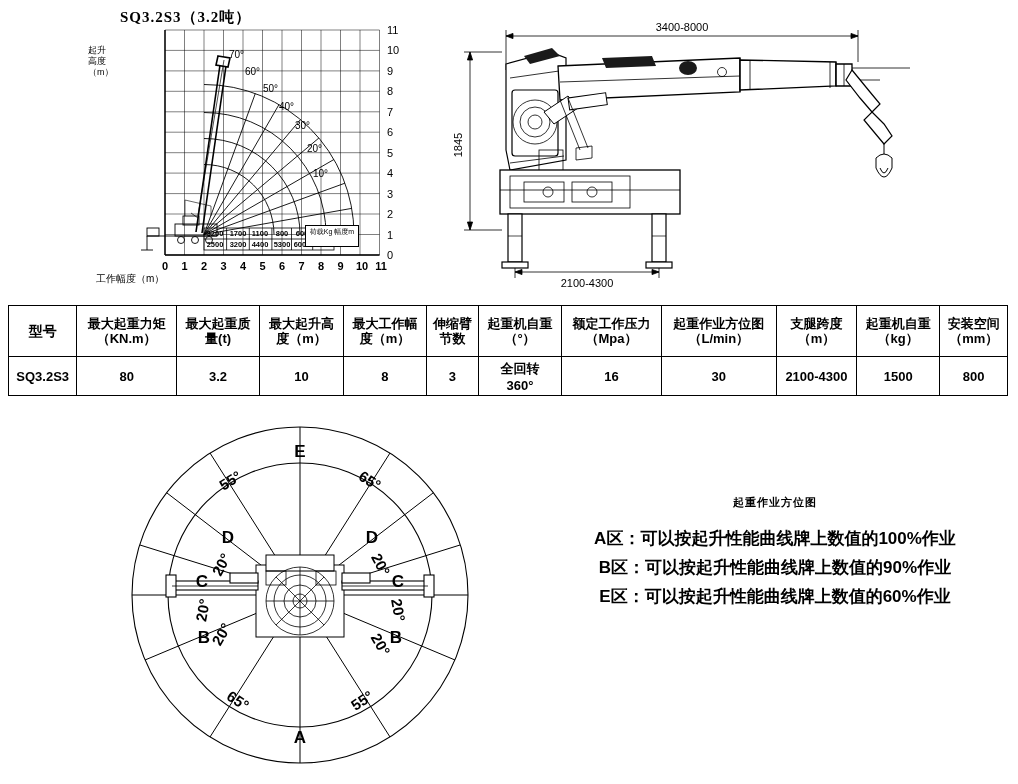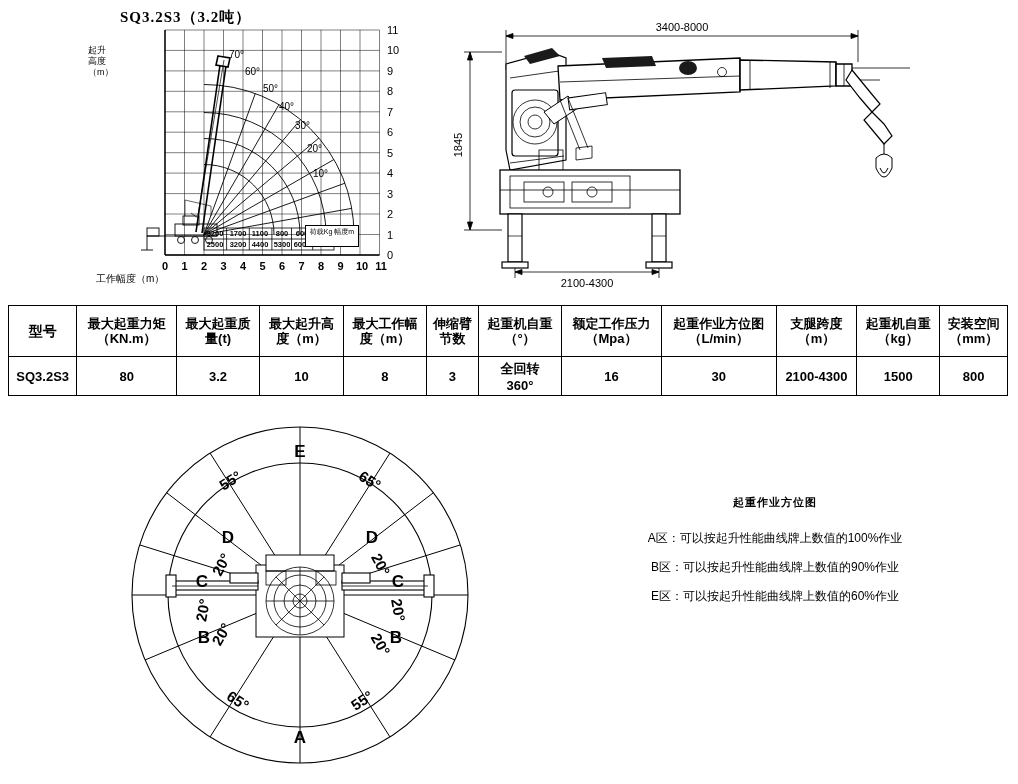--- a/index.html
+++ b/index.html
@@ -52,21 +52,21 @@
   
   #zonediagram{left:80px;top:415px;width:440px;height:360px;}
 
   
   #notes{left:545px;top:495px;width:460px;}
   .notes-title{
     font-size:11px;font-weight:bold;text-align:center;
     margin-bottom:14px;letter-spacing:1px;
   }
   .note-line{
-    font-size:12px;font-weight:normal;line-height:29px;
+    font-size:17px;font-weight:bold;line-height:29px;
     text-align:center;white-space:nowrap;
   }
   text{font-family:"Liberation Sans","DejaVu Sans",sans-serif;}
 </style>
 </head>
 <body>
 
 <div class="abs" id="loadchart">
 
   <div class="lc-title">SQ3.2S3（3.2吨）</div>

